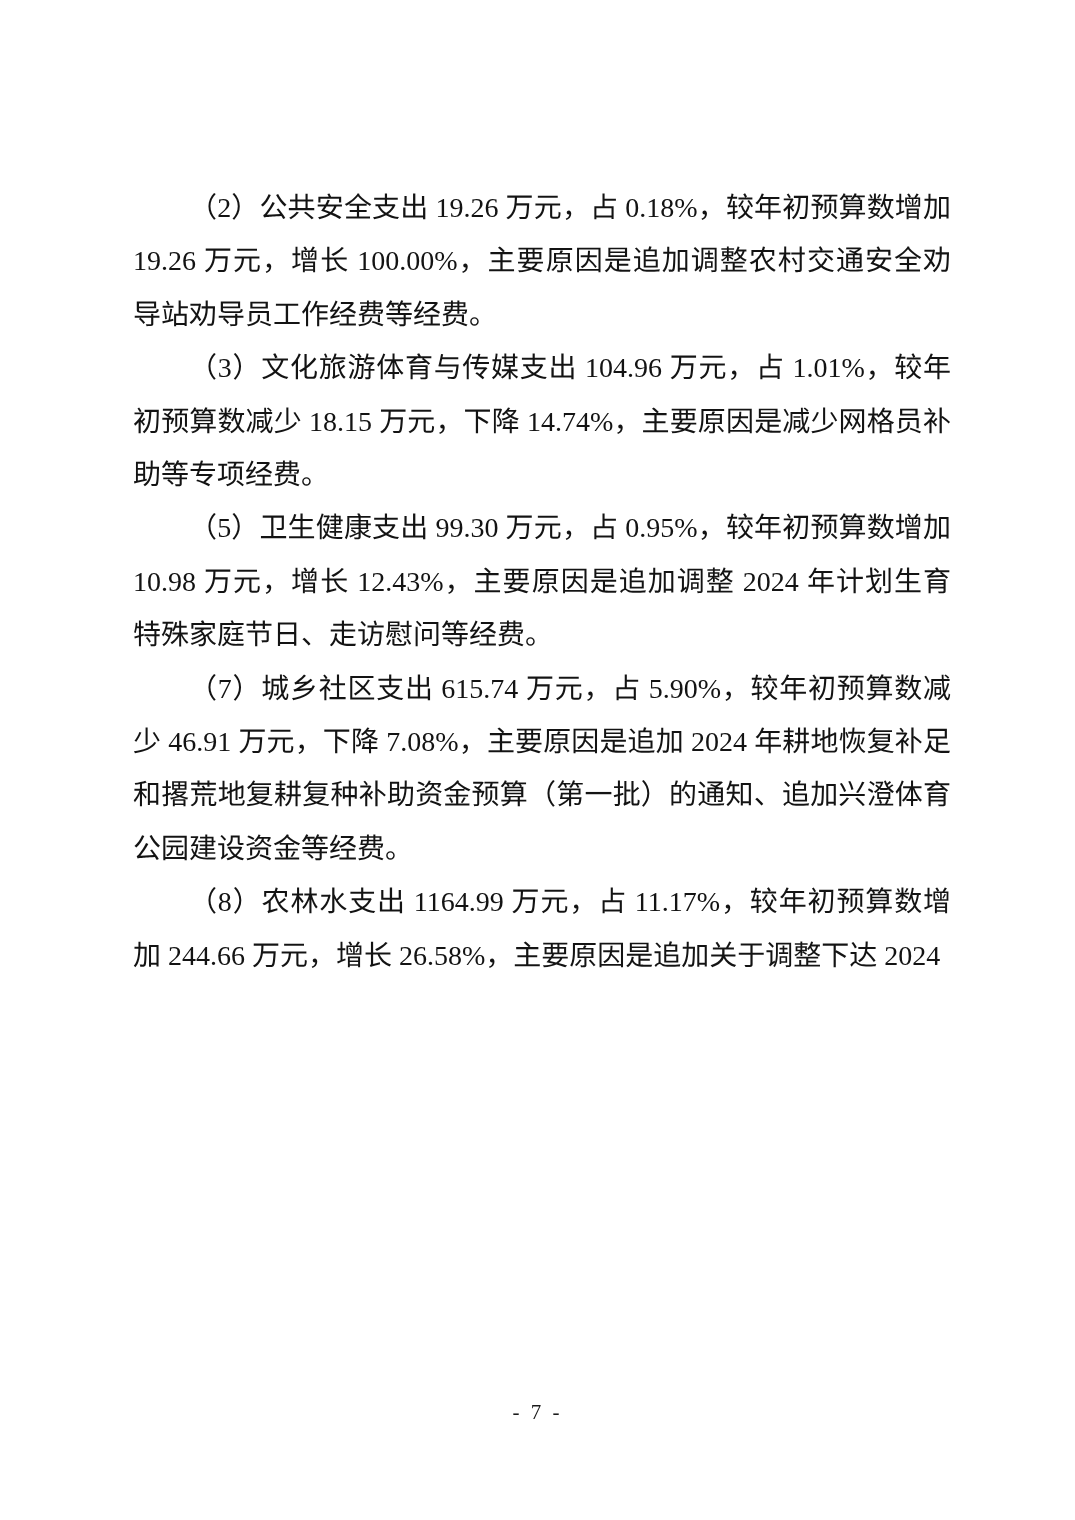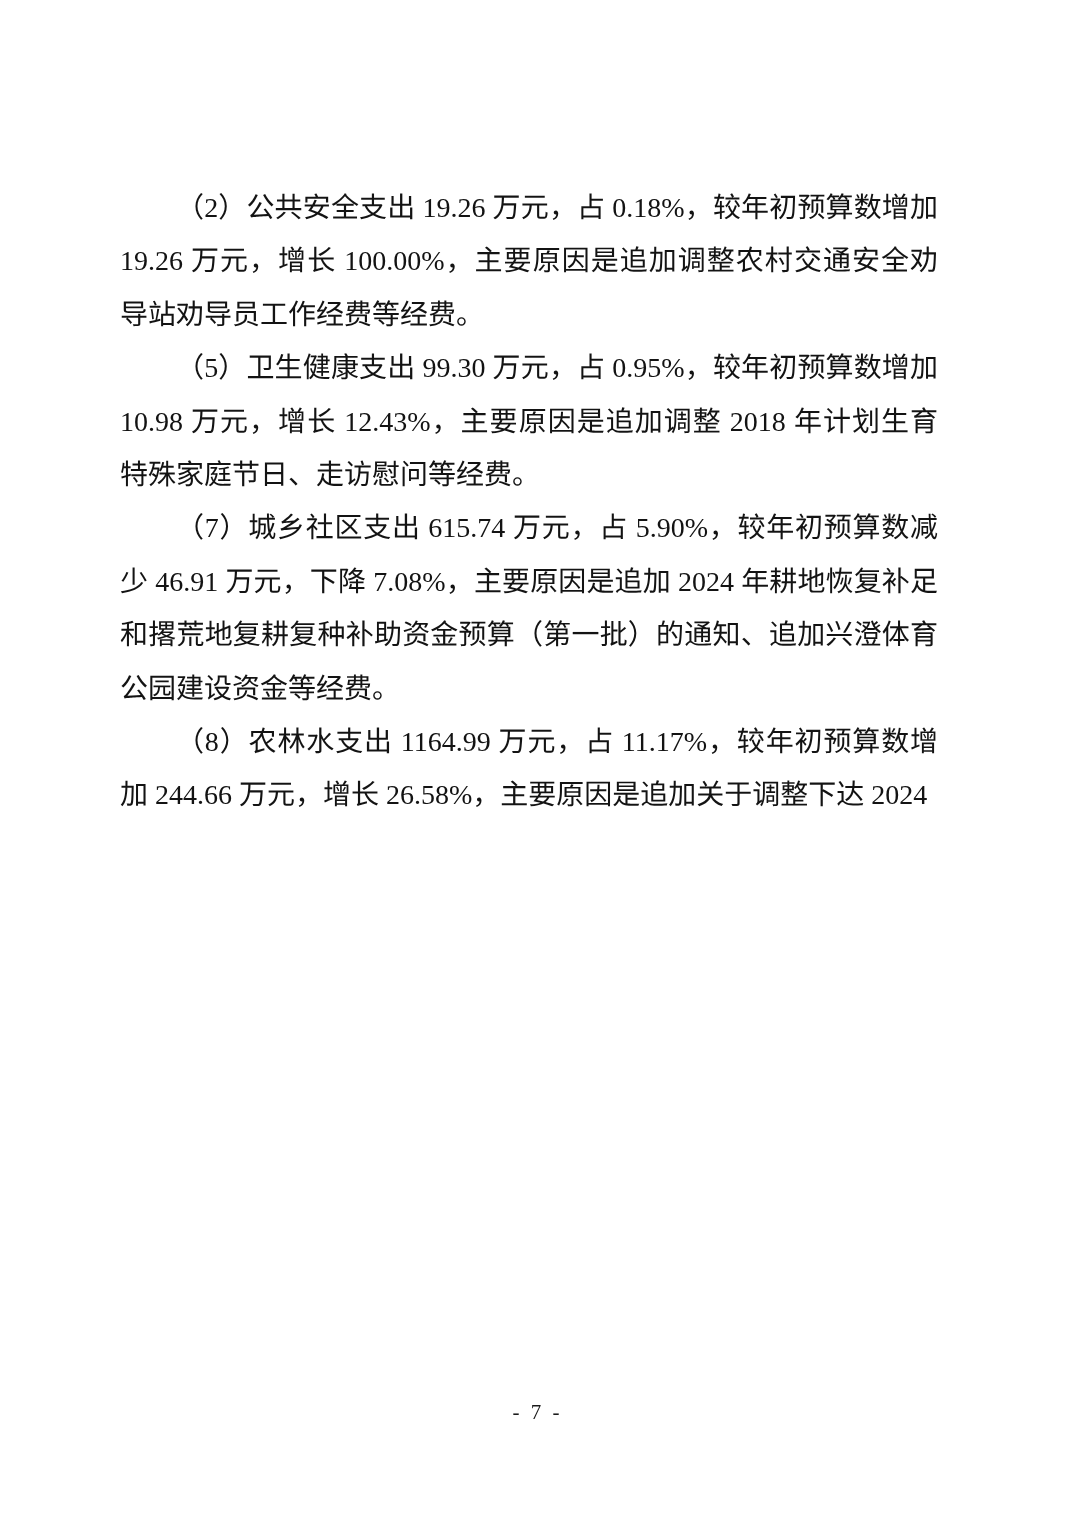--- a/index.html
+++ b/index.html
@@ -11,21 +11,21 @@
     position: relative;
     width: 1075px;
     height: 1520px;
     background: #ffffff;
     overflow: hidden;
     font-family: "Liberation Serif", "DejaVu Serif", serif;
     color: #131313;
   }
   .content {
     position: absolute;
-    left: 120px;
+    left: 133px;
     top: 181px;
     width: 818px;
     font-size: 28px;
     line-height: 53.4px;
     text-align: justify;
     text-justify: inter-ideograph;
   }
   .content p.para {
     margin: 0;
     padding: 0;
@@ -43,21 +43,22 @@
     color: #1a1a1a;
   }
 </style>
 </head>
 <body>
 
 <div class="page">
 
   <div class="content">
     <p class="para">（2）公共安全支出 19.26 万元，占 0.18%，较年初预算数增加 19.26 万元，增长 100.00%，主要原因是追加调整农村交通安全劝导站劝导员工作经费等经费。</p>
-    <p class="para">（5）卫生健康支出 99.30 万元，占 0.95%，较年初预算数增加 10.98 万元，增长 12.43%，主要原因是追加调整 2018 年计划生育特殊家庭节日、走访慰问等经费。</p>
+    <p class="para">（3）文化旅游体育与传媒支出 104.96 万元，占 1.01%，较年初预算数减少 18.15 万元，下降 14.74%，主要原因是减少网格员补助等专项经费。</p>
+    <p class="para">（5）卫生健康支出 99.30 万元，占 0.95%，较年初预算数增加 10.98 万元，增长 12.43%，主要原因是追加调整 2024 年计划生育特殊家庭节日、走访慰问等经费。</p>
     <p class="para">（7）城乡社区支出 615.74 万元，占 5.90%，较年初预算数减少 46.91 万元，下降 7.08%，主要原因是追加 2024 年耕地恢复补足和撂荒地复耕复种补助资金预算（第一批）的通知、追加兴澄体育公园建设资金等经费。</p>
     <p class="para">（8）农林水支出 1164.99 万元，占 11.17%，较年初预算数增加 244.66 万元，增长 26.58%，主要原因是追加关于调整下达 2024</p>
   </div>
 
   <div class="footer">
     <span>- 7 -</span>
   </div>
 
 </div>
 

